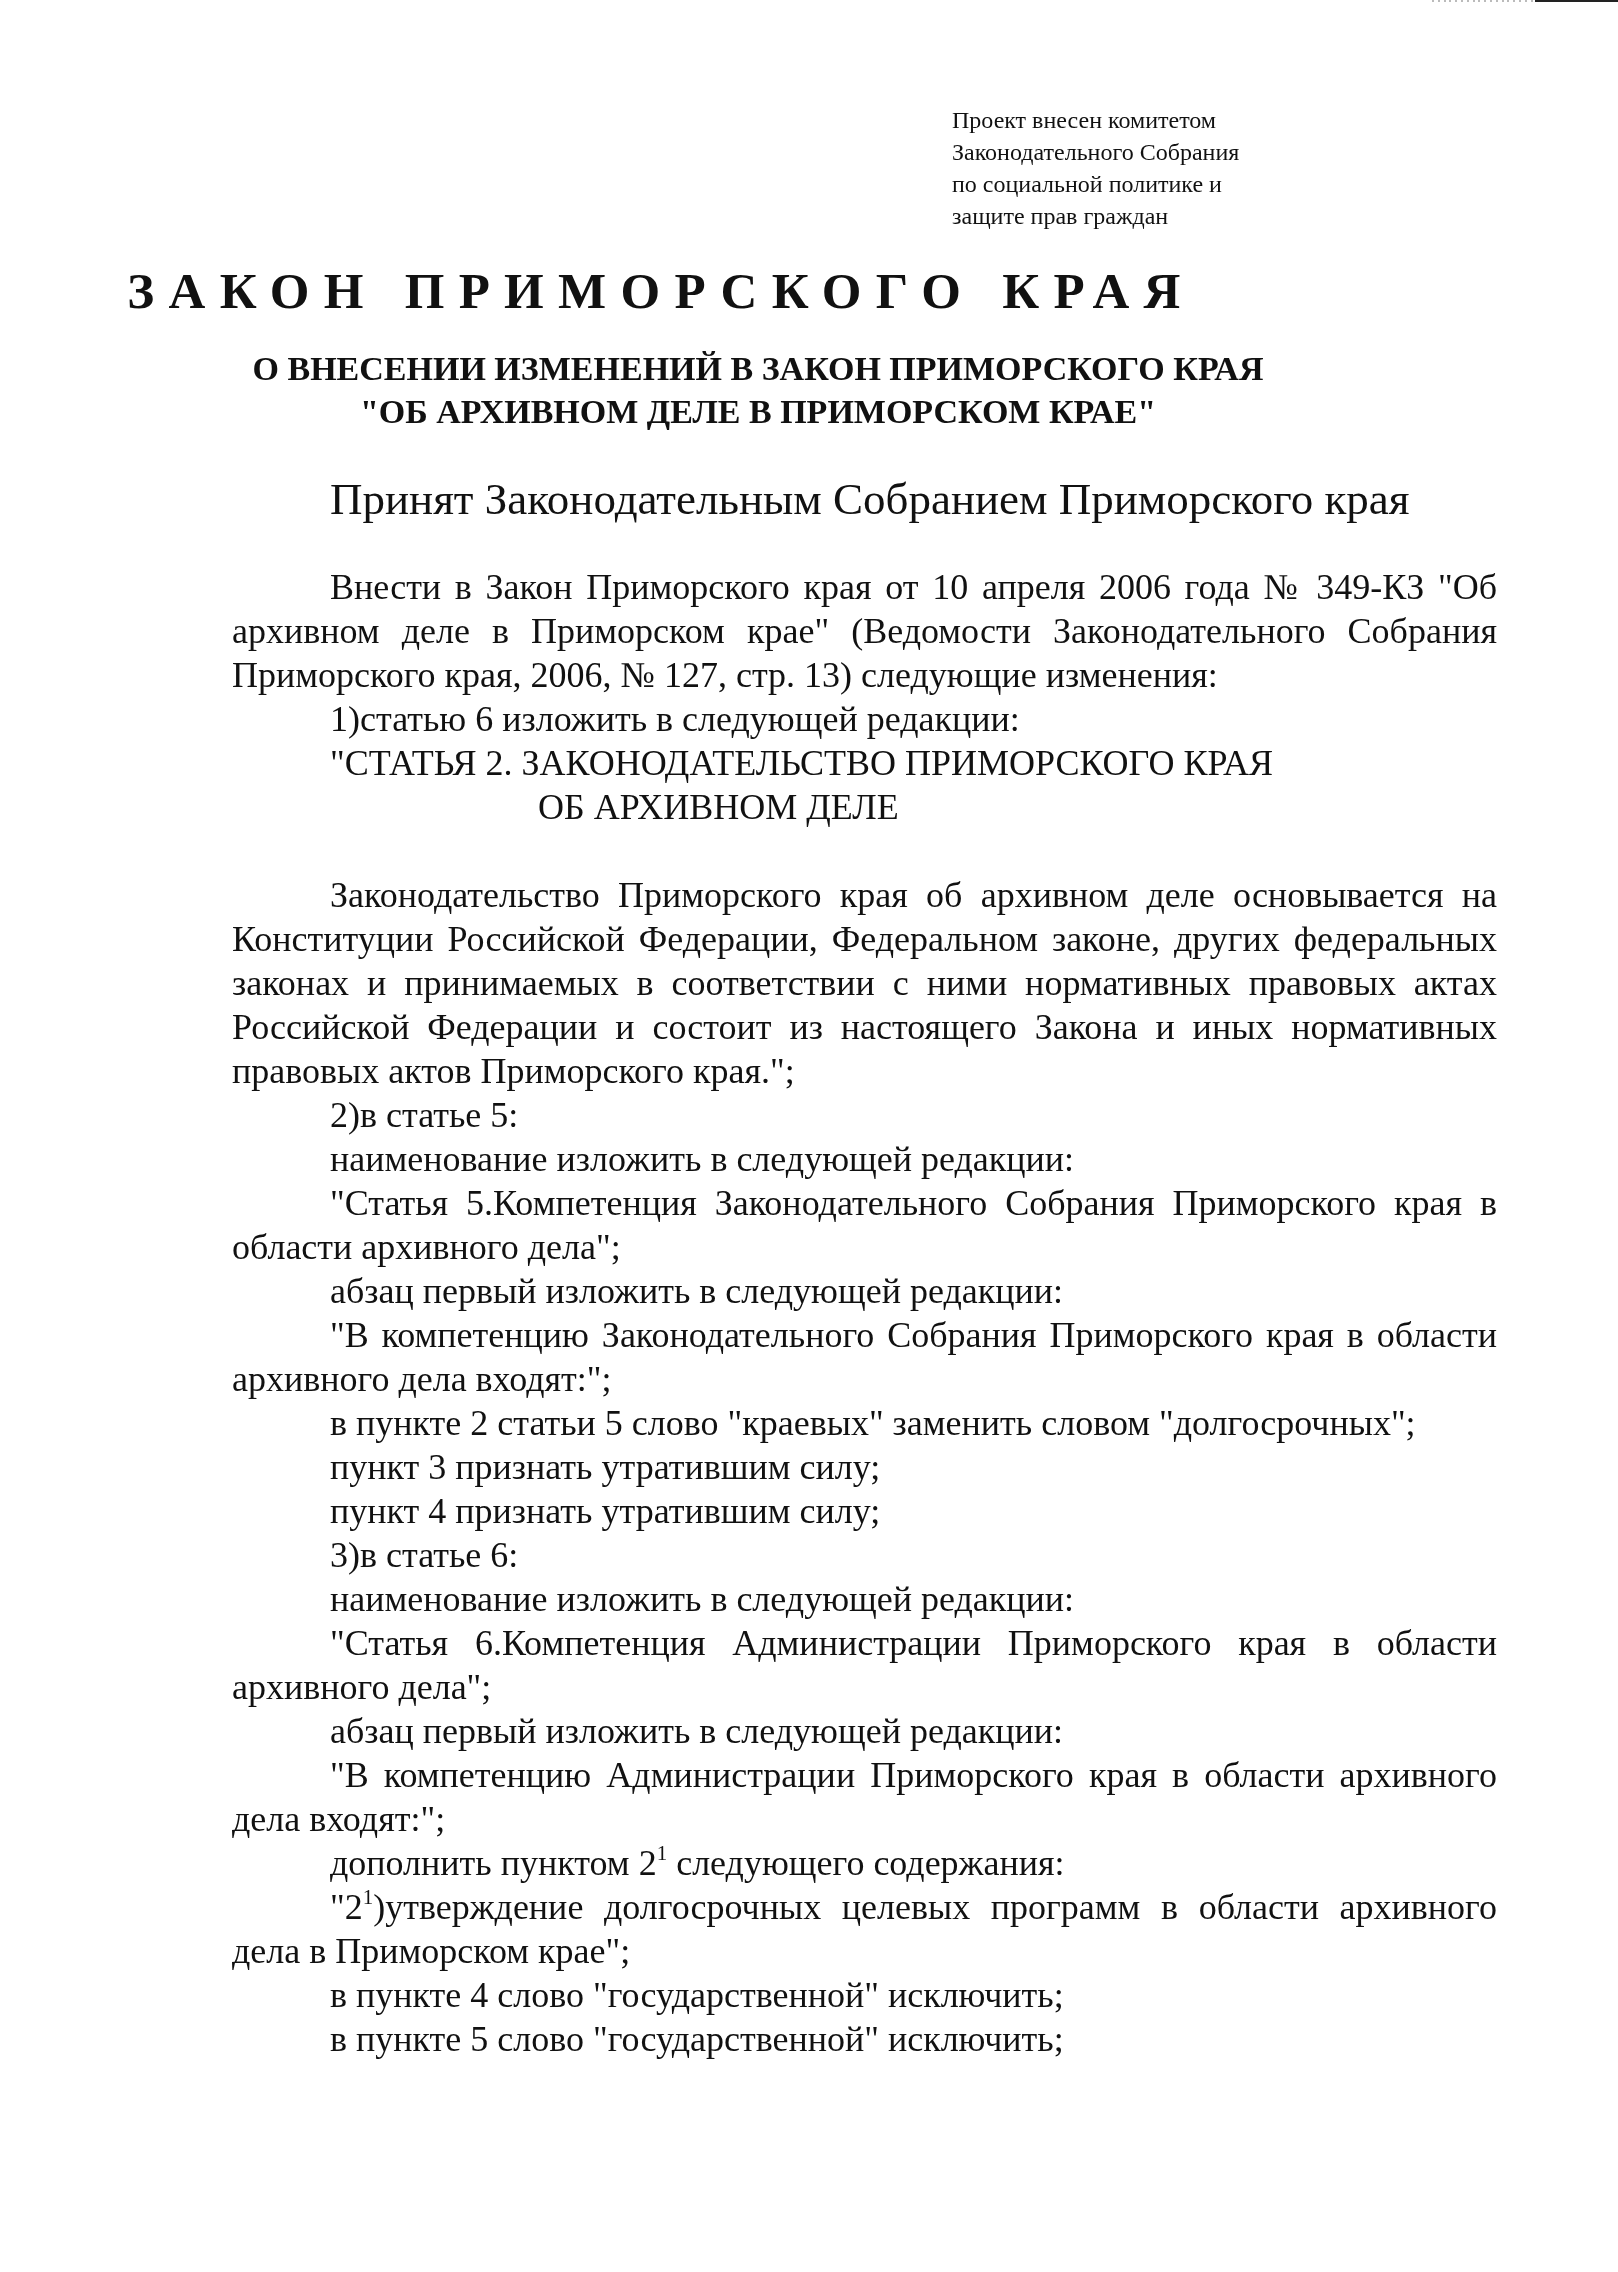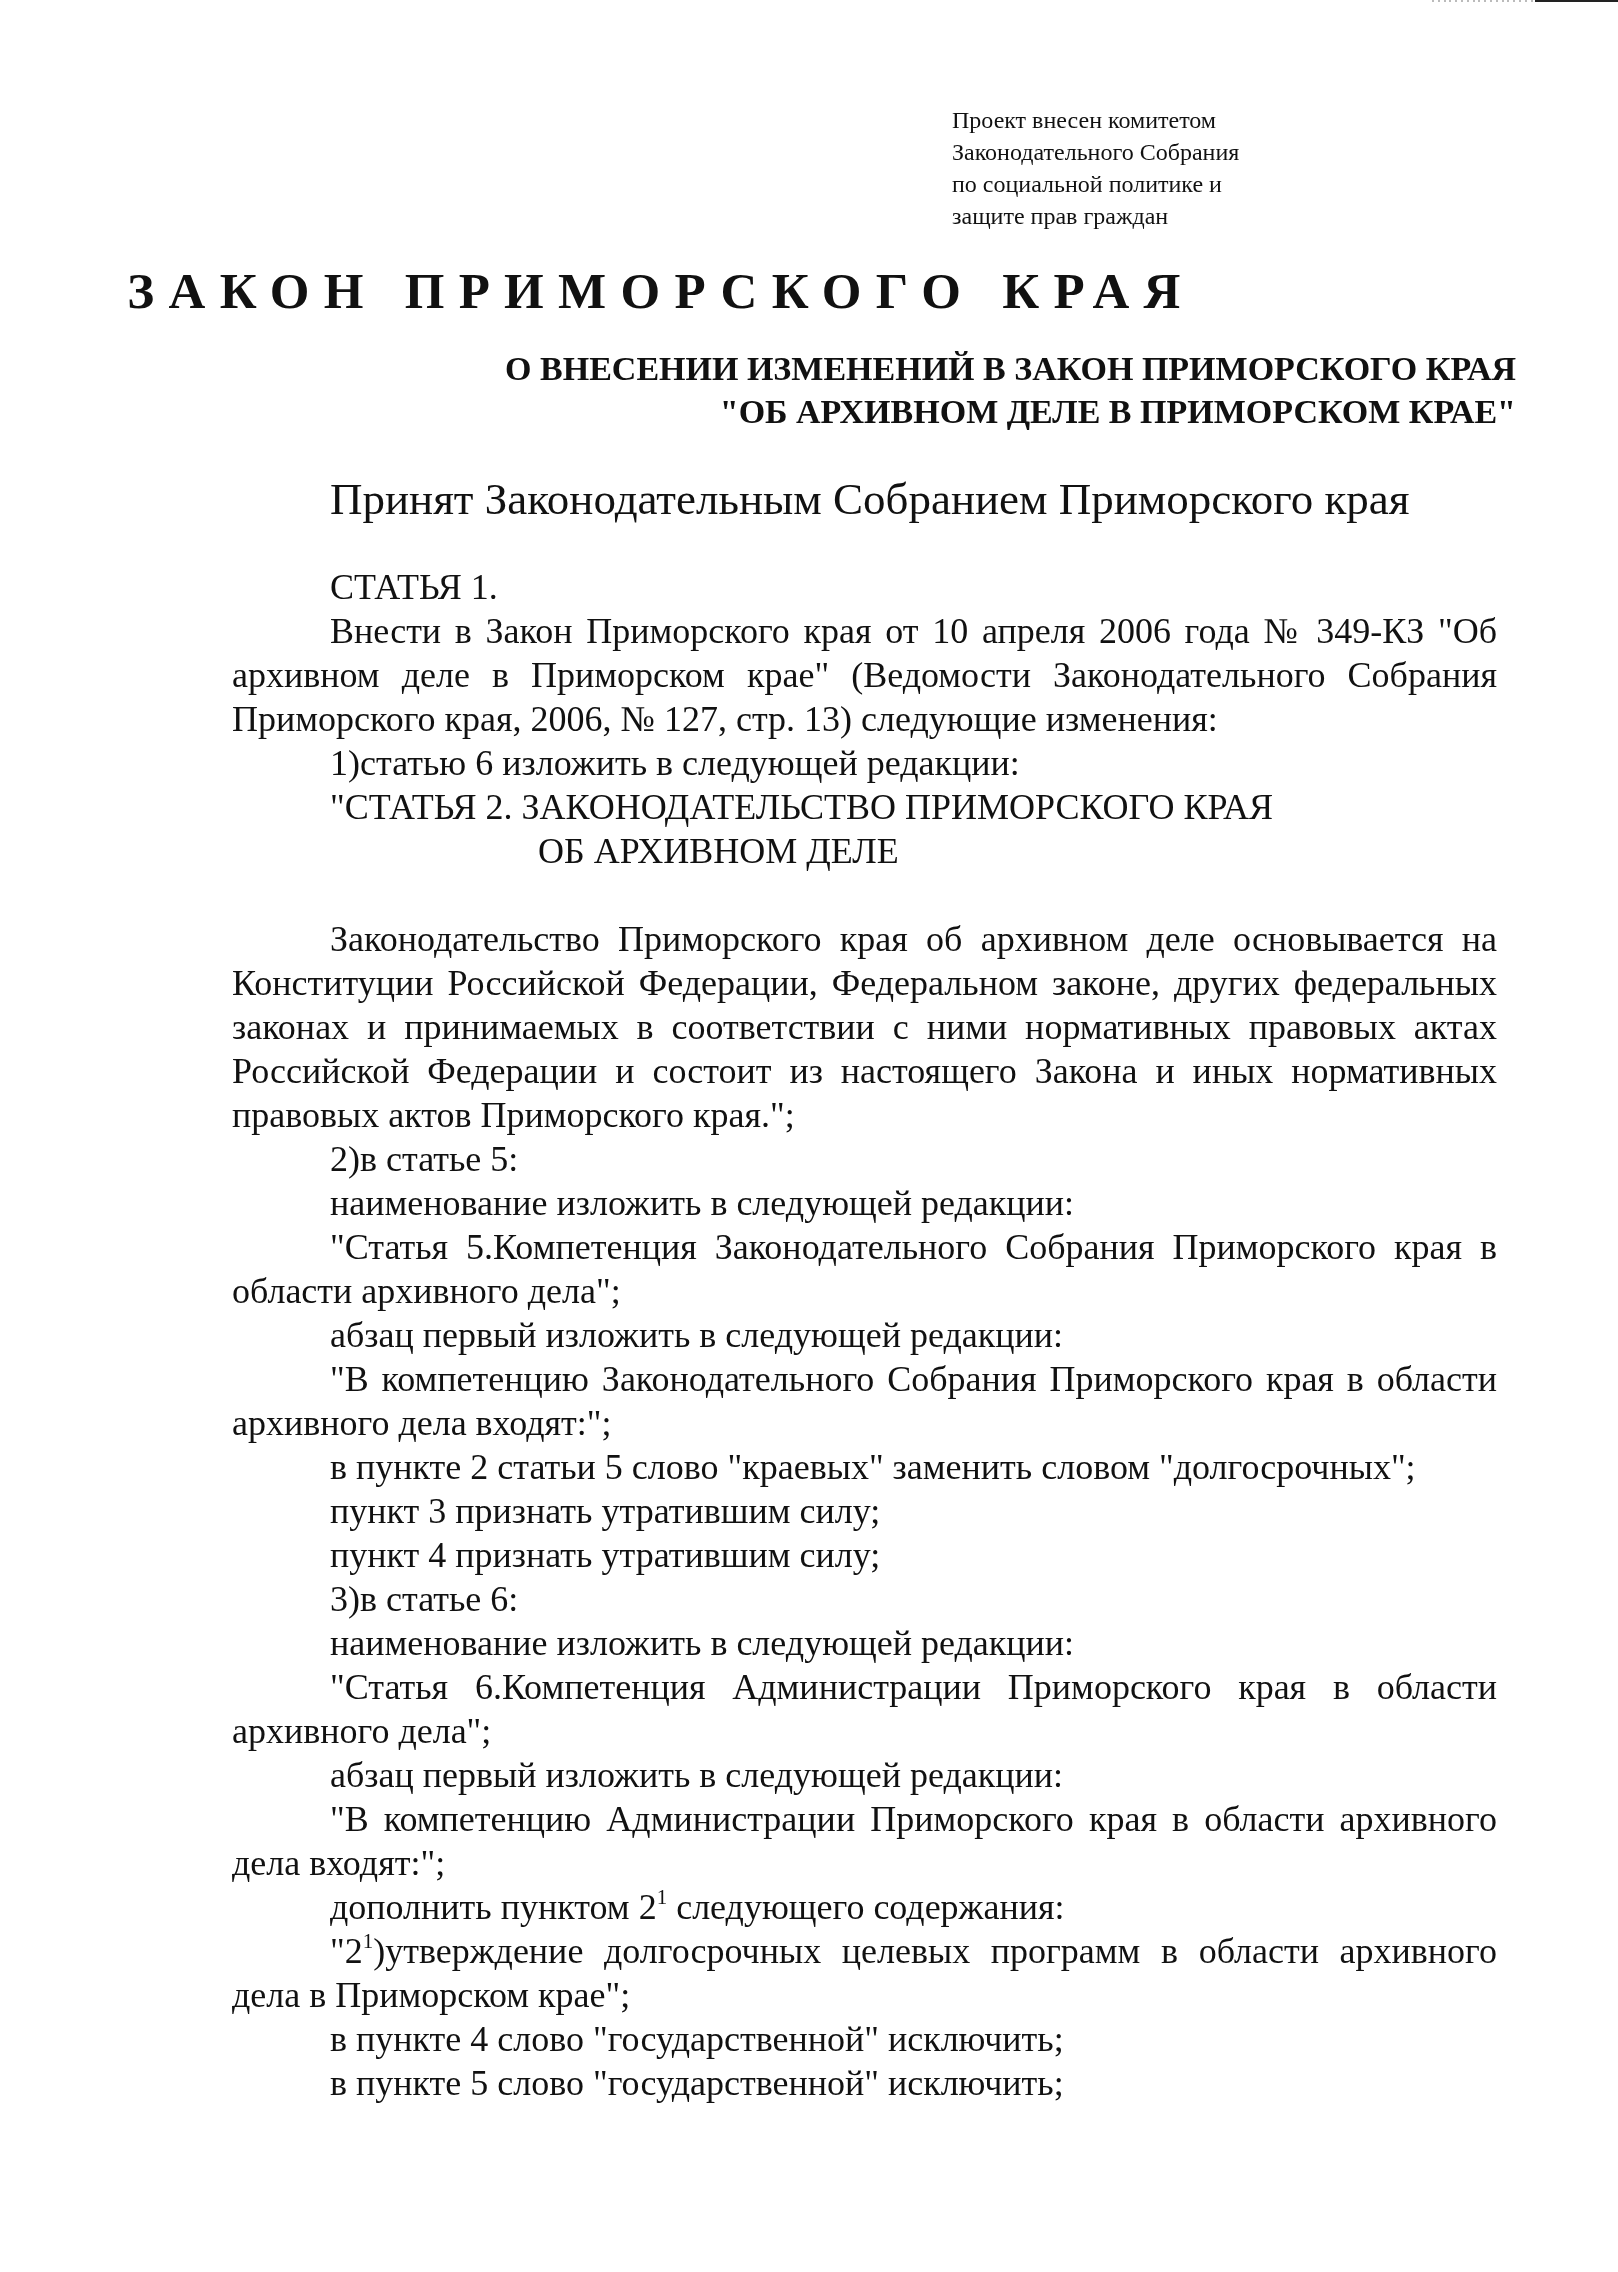--- a/index.html
+++ b/index.html
@@ -48,21 +48,21 @@
       font-size: 51px;
       font-weight: bold;
       letter-spacing: 14.3px;
       line-height: 58px;
     }
     .law-subtitle {
       position: absolute;
       left: 0;
       width: 1516px;
       top: 347px;
-      text-align: right;
+      text-align: center;
       font-size: 34px;
       font-weight: bold;
       line-height: 43px;
     }
     .adopted {
       position: absolute;
       left: 330px;
       top: 478px;
       font-size: 45px;
       line-height: 43px;
@@ -109,21 +109,20 @@
 <div class="law-title">ЗАКОН ПРИМОРСКОГО КРАЯ</div>
 
 <div class="law-subtitle">
   <div>О ВНЕСЕНИИ ИЗМЕНЕНИЙ В ЗАКОН ПРИМОРСКОГО КРАЯ</div>
   <div>"ОБ АРХИВНОМ ДЕЛЕ В ПРИМОРСКОМ КРАЕ"</div>
 </div>
 
 <div class="adopted">Принят Законодательным Собранием Приморского края</div>
 
 <div class="body-text">
-  <p class="p ind">СТАТЬЯ 1.</p>
   <p class="p ind">Внести в Закон Приморского края от 10 апреля 2006 года № 349-КЗ "Об архивном деле в Приморском крае" (Ведомости Законодательного Собрания Приморского края, 2006, № 127, стр. 13) следующие изменения:</p>
 
   <p class="p ind">1)статью 6 изложить в следующей редакции:</p>
   <p class="p heading-line">"СТАТЬЯ 2. ЗАКОНОДАТЕЛЬСТВО ПРИМОРСКОГО КРАЯ</p>
   <p class="p heading-line2">ОБ АРХИВНОМ ДЕЛЕ</p>
   <div class="gap-large"></div>
   <p class="p ind">Законодательство Приморского края об архивном деле основывается на Конституции Российской Федерации, Федеральном законе, других федеральных законах и принимаемых в соответствии с ними нормативных правовых актах Российской Федерации и состоит из настоящего Закона и иных нормативных правовых актов Приморского края.";</p>
 
   <p class="p ind">2)в статье 5:</p>
   <p class="p ind">наименование изложить в следующей редакции:</p>

